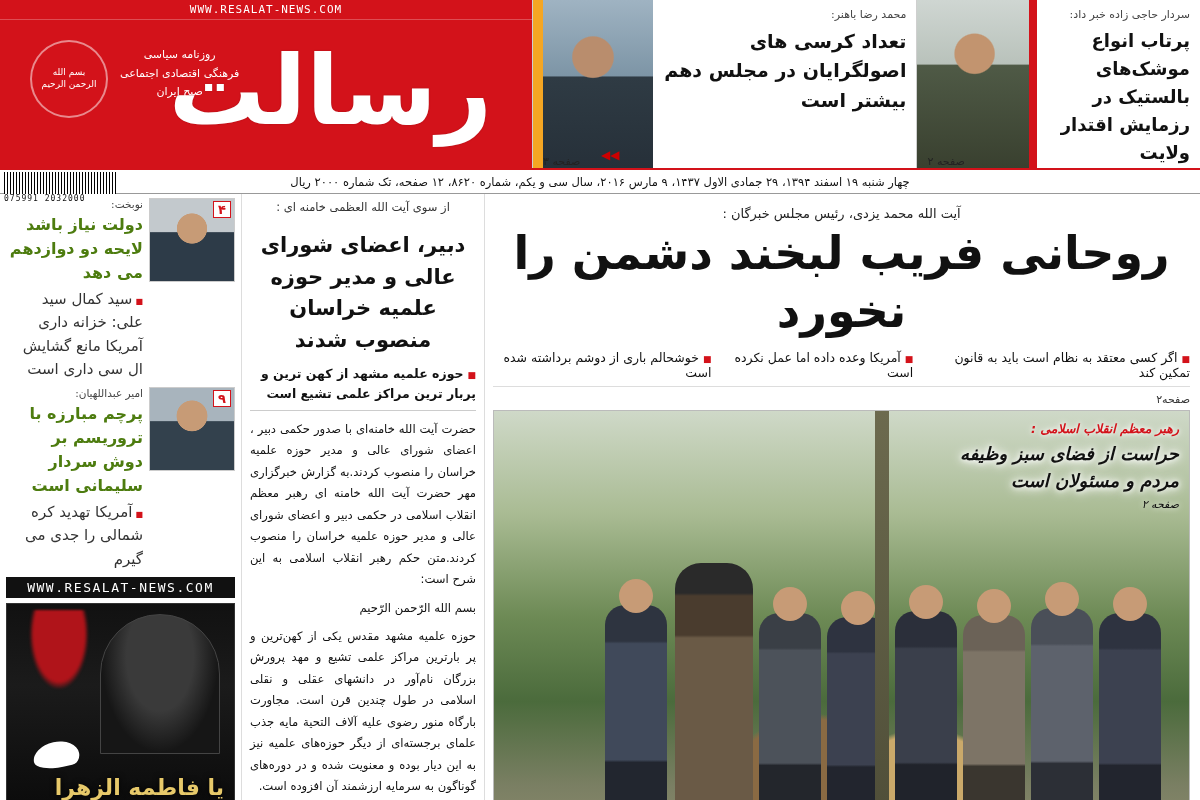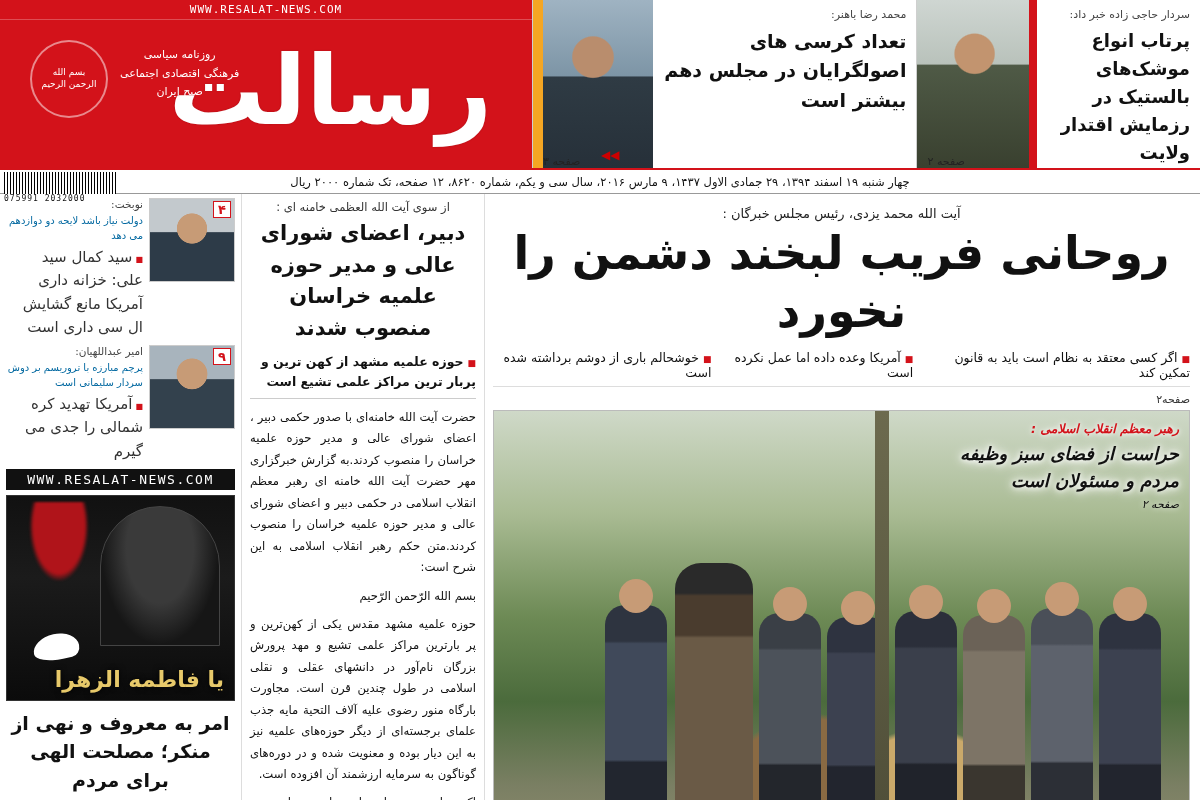--- a/index.html
+++ b/index.html
@@ -151,21 +151,21 @@
     direction: rtl;  font-style: italic;
   }
   .cap-kicker { color: #d3121a; font-size: 12.5px; font-weight: bold; margin-bottom: 4px;
                 text-shadow: 0 0 4px #fff, 0 0 8px #fff; }
   .cap-title { color: #111; font-size: 18px; font-weight: bold; line-height: 1.5;
                text-shadow: 0 0 5px #fff, 0 0 10px #fff, 0 0 14px #fff; }
   .cap-page { color: #111; font-size: 11px; margin-top: 4px; text-shadow: 0 0 6px #fff; }
 
   
   .col-side { width: 243px; padding: 6px 8px 0 8px; direction: rtl; border-right: 1px solid #ddd; }
-  .side-kicker { font-size: 11.5px; color: #333; text-align: center; margin-bottom: 4px; }
+  .side-kicker { font-size: 11.5px; color: #333; text-align: center; margin-bottom: 16px; }
   .side-title {
     font-size: 21px; font-weight: bold; text-align: center; line-height: 1.5;
     color: #111; margin-bottom: 8px;
   }
   .side-sub {
     font-size: 12.5px; font-weight: bold; color: #111; text-align: right;
     line-height: 1.6; margin-bottom: 8px; border-bottom: 1px solid #ccc; padding-bottom: 6px;
   }
   .side-sub::before { content: "■"; color: #d3121a; font-size: 9px; margin-left: 4px; }
   .side-body { font-size: 11.6px; line-height: 1.85; color: #111; text-align: justify; }
@@ -178,21 +178,21 @@
   .bp1 { background: radial-gradient(circle at 50% 36%, #c79b76 0 22%, transparent 23%),
          linear-gradient(180deg, #c3c9cd 0 40%, #2d3b48 41% 100%); }
   .bp2 { background: radial-gradient(circle at 50% 34%, #c79b76 0 22%, transparent 23%),
          linear-gradient(180deg, #a8b4bd 0 40%, #33414d 41% 100%); }
   .brief-num {
     position: absolute; top: 2px; right: 3px; background: #fff; color: #d3121a;
     font-size: 13px; font-weight: bold; padding: 0 4px; border: 1px solid #d3121a;
   }
   .brief-text { flex: 1; direction: rtl; }
   .brief-kicker { font-size: 10.5px; color: #444; margin-bottom: 3px; }
-  .brief-head { font-size: 10px; font-weight: normal; line-height: 1.5; color: #0369a1; }
+  .brief-head { font-size: 16px; font-weight: bold; line-height: 1.5; color: #4d7c0f; }
   .brief-sub { font-size: 15px; color: #333; line-height: 1.55; margin-top: 3px; }
   .brief-sub::before { content: "■"; color: #d3121a; font-size: 8px; margin-left: 3px; }
 
   .promo-bar {
     background: linear-gradient(90deg, #f6c453, #f0a000);
     color: #111; font-size: 13px; font-weight: bold; text-align: center;
     padding: 3px 0; margin: 4px 0 0;
   }
   .site-bar {
     background: #111; color: #fff; font-size: 13px; letter-spacing: 1.5px;

